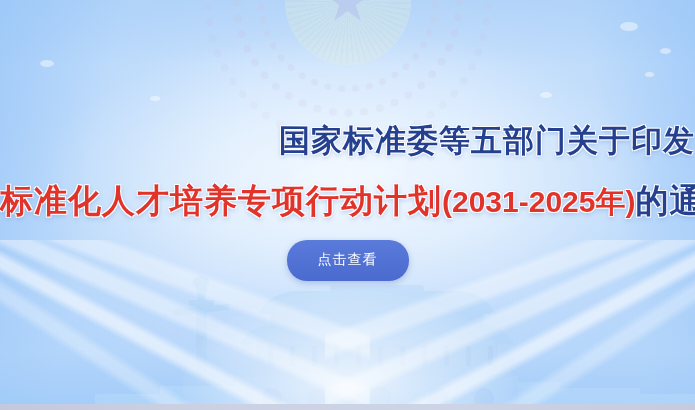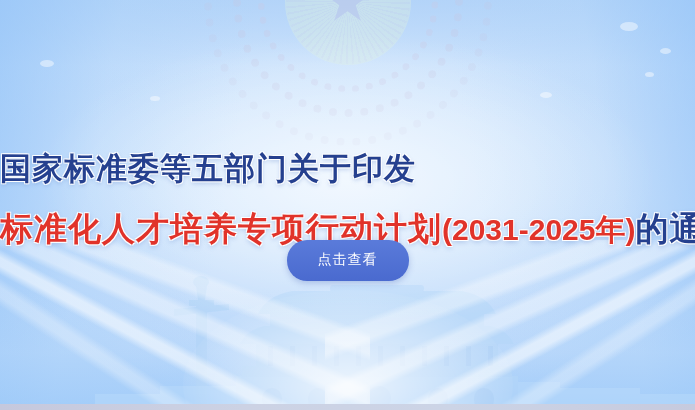--- a/index.html
+++ b/index.html
@@ -92,22 +92,22 @@
   
   .bottom-strip{
     position:absolute;left:0;bottom:0;width:100%;height:6px;
     background:linear-gradient(90deg,#c5c8dd 0%,#ccd2e4 35%,#ccd4e6 65%,#c6cade 100%);
   }
 
   
   .content{position:absolute;left:0;top:0;width:100%;height:100%;}
 
   .title-line{
-    position:absolute;width:100%;text-align:left;
-    font-weight:bold;letter-spacing:1px;white-space:nowrap;margin-top:28px;
+    position:absolute;width:100%;text-align:right;
+    font-weight:bold;letter-spacing:1px;white-space:nowrap;
   }
   .title-line-1{
     top:122px;
     font-size:31px;line-height:38px;
     color:#25408f;
     text-shadow:
       0 0 1px rgba(255,255,255,.95),
       1px 1px 0 rgba(255,255,255,.85),
       -1px 1px 0 rgba(255,255,255,.85),
       1px -1px 0 rgba(255,255,255,.85),

